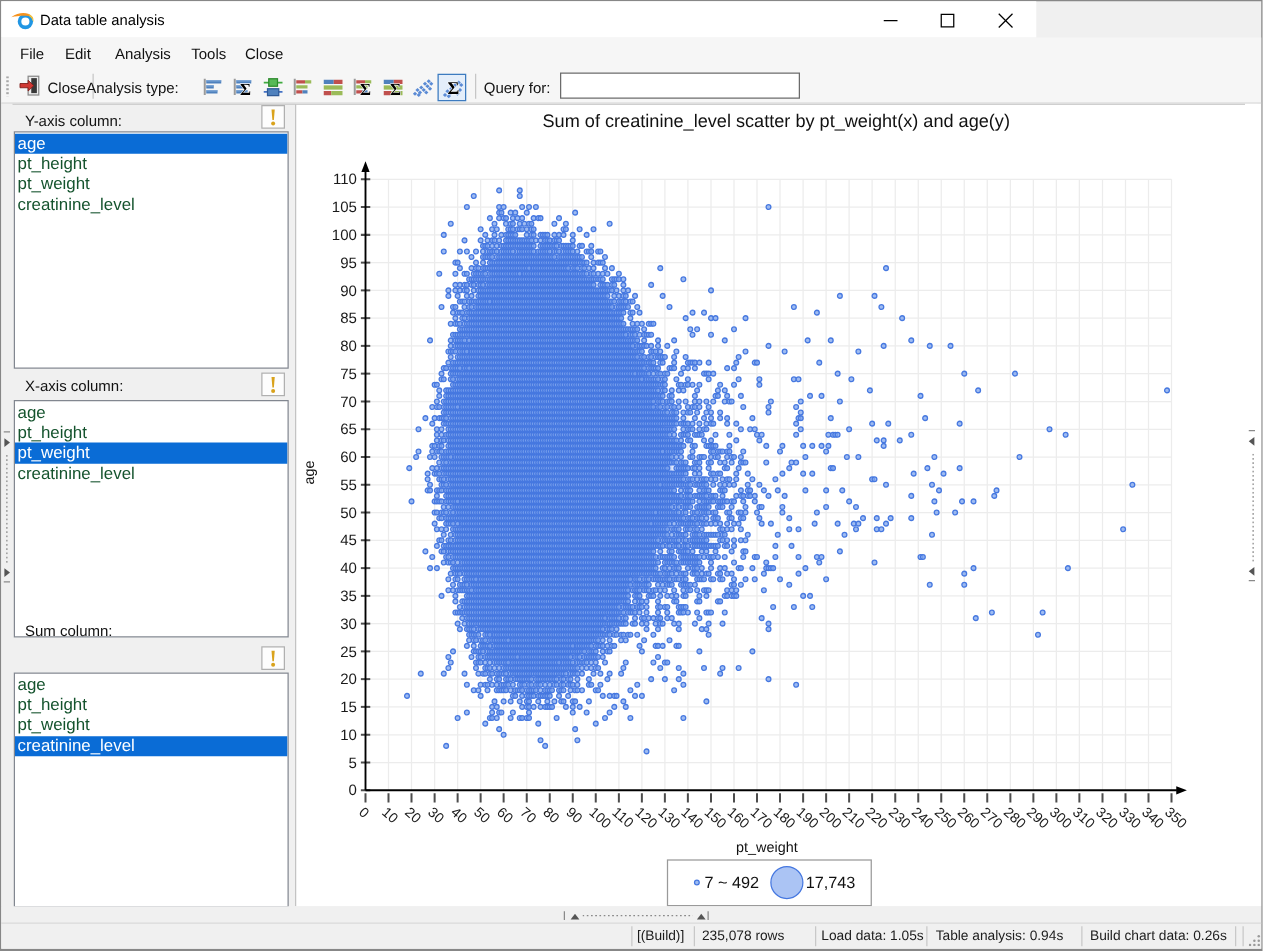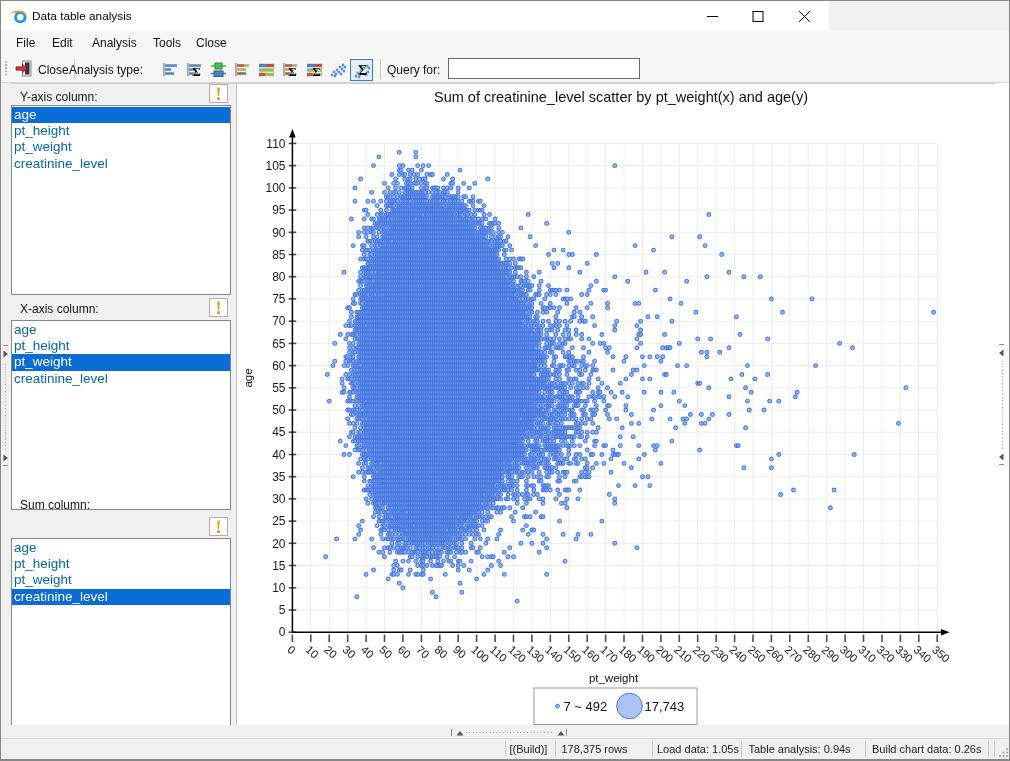--- a/index.html
+++ b/index.html
@@ -18,21 +18,21 @@
 .grip { position:absolute; left:4px; top:5px; width:2px; height:16px;
   background-image: linear-gradient(#a8a8a8 1.4px, transparent 1.4px); background-size: 2px 3.2px; }
 .lsplit { position:absolute; left:1px; top:83px; width:9px; height:642px; background:#f0f0f0; }
 .rsplit { position:absolute; left:996px; top:83px; width:13px; height:642px; background:#fff; }
 .hsplit { position:absolute; left:1px; top:725px; width:1008px; height:13px; background:#f0f0f0; }
 .panel { position:absolute; left:10px; top:83px; width:226px; height:642px; background:#f0f0f0; border-top:1px solid #cfcfcf; }
 .seclabel { position:absolute; left:10px; font-size:12px; color:#121212; }
 .warnbtn { position:absolute; left:199px; width:19px; height:19px; background:#fdfdfd; border:1px solid #b0b0b0; text-align:center; }
 .warnbtn svg { margin-top:2px; }
 .listbox { position:absolute; left:1px; width:220px; background:#fff; border:1px solid #828790; overflow:hidden; padding-top:1px; }
-.row { height:16.2px; font-size:13.5px; color:#0369a1; padding-left:2px; line-height:16px; white-space:nowrap; }
+.row { height:16.2px; font-size:13.5px; color:#14532d; padding-left:2px; line-height:16px; white-space:nowrap; }
 .row.sel { background:#0a6cd6; color:#fff; }
 .chart { position:absolute; left:236px; top:83px; width:770px; height:642px; background:#fff; border-left:1px solid #c3c3c3; border-top:1px solid #cfcfcf; }
 .chartsvg { position:absolute; left:-1px; top:-1px; }
 .statusbar { position:absolute; left:1px; top:738px; width:1008px; height:21px; background:#f0f0f0; border-top:1px solid #d9d9d9; font-size:11px; color:#1c1c1c; }
 .stitem { position:absolute; top:4px; }
 .ssep { position:absolute; top:2px; width:1px; height:16px; background:#c8c8c8; }
 .dotline-v { width:1px; background-image: linear-gradient(to bottom, #8a8a8a 1.2px, transparent 1.2px); background-size: 1px 3.4px; }
 .dotline-h { height:1px; background-image: linear-gradient(to right, #8a8a8a 1.2px, transparent 1.2px); background-size: 3.4px 1px; }
 </style></head>
 <body>
@@ -457,21 +457,21 @@
  <svg style="position:absolute;left:556px;top:5px" width="8" height="7" viewBox="0 0 8 7">
       <polygon points="0.5,5.5 4,1 7.5,5.5" fill="#555"></polygon>
     </svg>
  <div style="position:absolute;left:565px;top:4px;width:1px;height:7px;background:#8a8a8a"></div>
 </div>
 
 <div class="statusbar">
  <div class="ssep" style="left:504px"></div>
  <div class="stitem" style="left:508.5px">[(Build)]</div>
  <div class="ssep" style="left:553.5px"></div>
- <div class="stitem" style="left:560.5px">178,375 rows</div>
+ <div class="stitem" style="left:560.5px">235,078 rows</div>
  <div class="ssep" style="left:651px"></div>
  <div class="stitem" style="left:656px">Load data: 1.05s</div>
  <div class="ssep" style="left:739.8px"></div>
  <div class="stitem" style="left:747.5px">Table analysis: 0.94s</div>
  <div class="ssep" style="left:863.6px"></div>
  <div class="stitem" style="left:871px">Build chart data: 0.26s</div>
  <div class="ssep" style="left:987px"></div>
  <div class="ssep" style="left:993px"></div>
  <svg style="position:absolute;left:998px;top:8px" width="10" height="10" viewBox="0 0 10 10">
   <circle cx="8" cy="2" r="1" fill="#9a9a9a"></circle>

